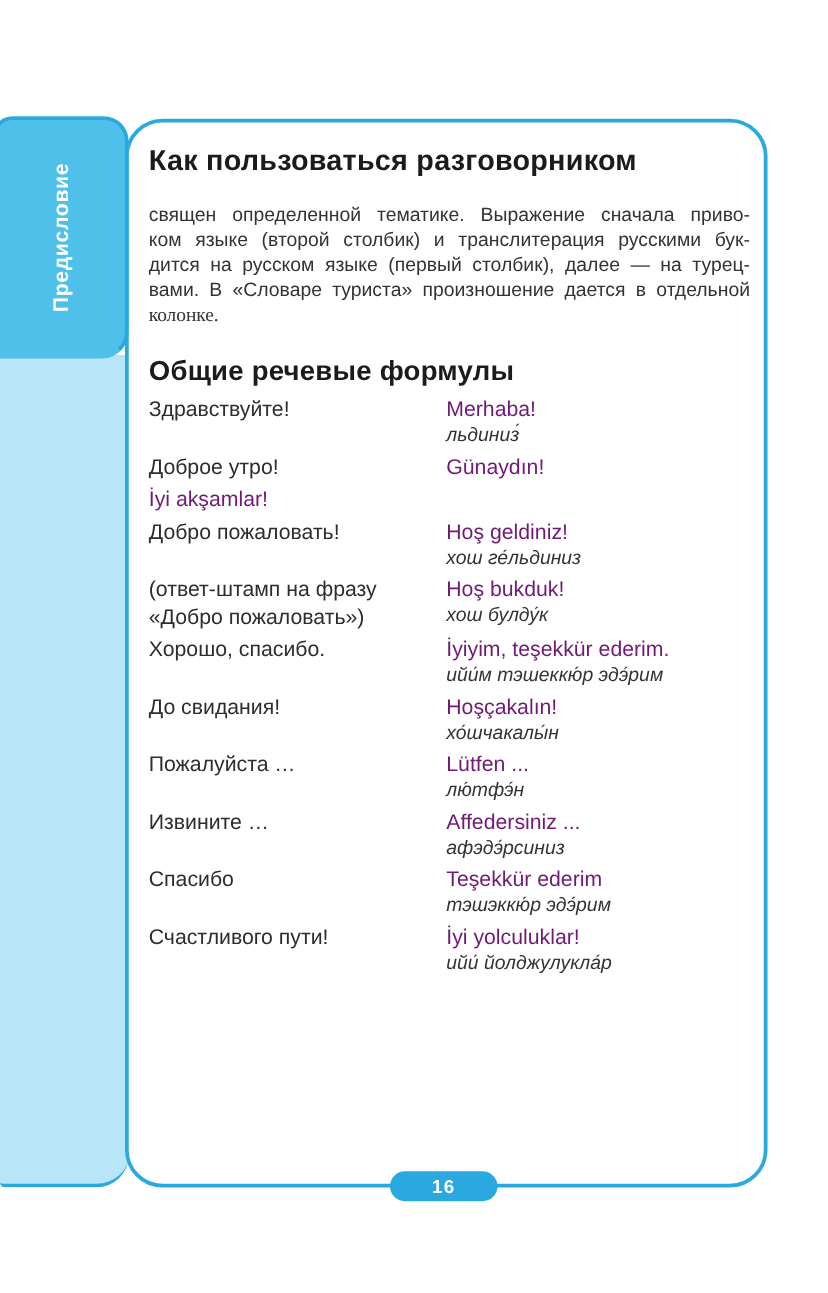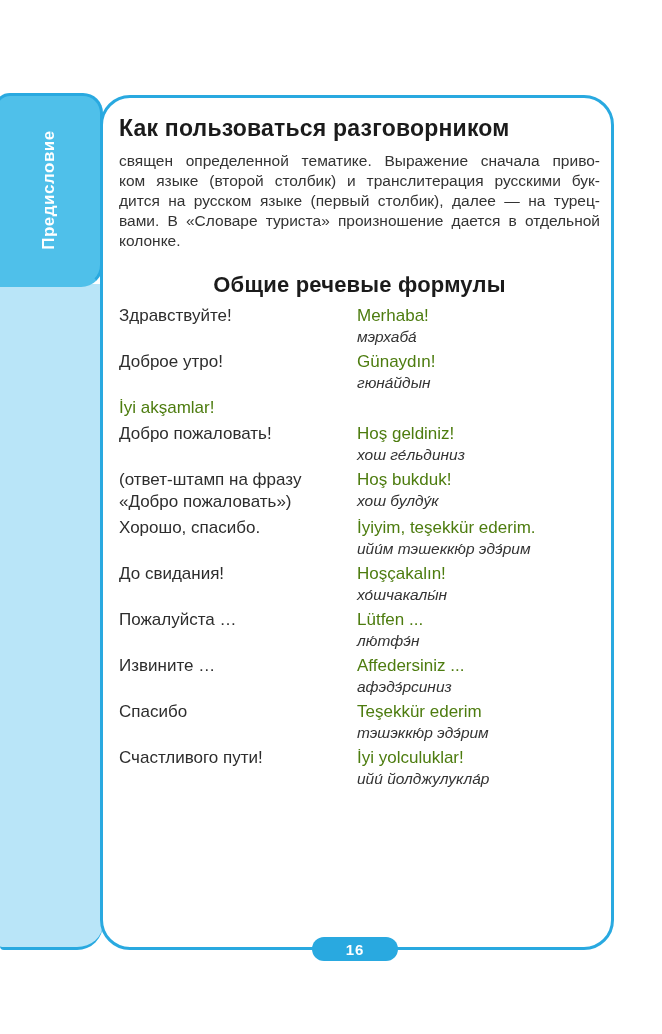--- a/index.html
+++ b/index.html
@@ -62,46 +62,45 @@
     border: 3px solid #29a9e0;
     border-radius: 30px;
     box-sizing: border-box;
     padding: 17px 11px 0 16px;
     z-index: 1;
   }
   .page-title {
     font-size: 23px;
     font-weight: bold;
     color: #1b1b1b;
-    margin: 0 0 9px 0;
+    margin: 0 0 21px 0;
     letter-spacing: 0.2px;
   }
   .intro { font-size: 15.5px; line-height: 20px; color: #333; }
   .pline { text-align: justify; text-align-last: justify; }
   .pline.first { text-indent: 26px; }
-  .pline.last { text-align: right; text-align-last: left; }
+  .pline.last { text-align: right; text-align-last: left; font-family: Liberation Serif, serif; }
   .section-heading {
     font-size: 22px;
     font-weight: bold;
     color: #1b1b1b;
     margin: 21px 0 7px 0;
     letter-spacing: 0.2px;
-    text-align: center;
   }
   .phrase-list { margin-top: 2px; }
   .row { display: flex; margin-bottom: 4px; }
   .col-ru { flex: 0 0 238px; }
   .col-tr { flex: 1; }
   .ru {
     font-size: 17px;
     line-height: 22px;
     color: #2d2d2d;
     white-space: pre-line;
   }
-  .tr { font-size: 17px; line-height: 22px; color: #4d7c0f; }
+  .tr { font-size: 17px; line-height: 22px; color: #701a75; }
   .translit { font-size: 15.5px; line-height: 20px; font-style: italic; color: #333; }
   
   .page-pill {
     position: absolute;
     left: 312px;
     top: 937px;
     width: 86px;
     height: 24px;
     background: #29a9e0;
     border-radius: 12px;
@@ -142,30 +141,29 @@
 
     <h2 class="section-heading">Общие речевые формулы</h2>
 
     <div class="phrase-list">
         <div class="row">
           <div class="col-ru">
             <div class="ru">Здравствуйте!</div>
           </div>
           <div class="col-tr">
             <div class="tr">Merhaba!</div>
-            <div class="translit">мэрхаба́</div>
+            <div class="translit">льдиниз́</div>
           </div>
         </div>
         <div class="row">
           <div class="col-ru">
             <div class="ru">Доброе утро!</div>
           </div>
           <div class="col-tr">
             <div class="tr">Günaydın!</div>
-            <div class="translit">гюна́йдын</div>
           </div>
         </div>
         <div class="row">
           <div class="col-tr">
             <div class="tr">İyi akşamlar!</div>
           </div>
         </div>
         <div class="row">
           <div class="col-ru">
             <div class="ru">Добро пожаловать!</div>

